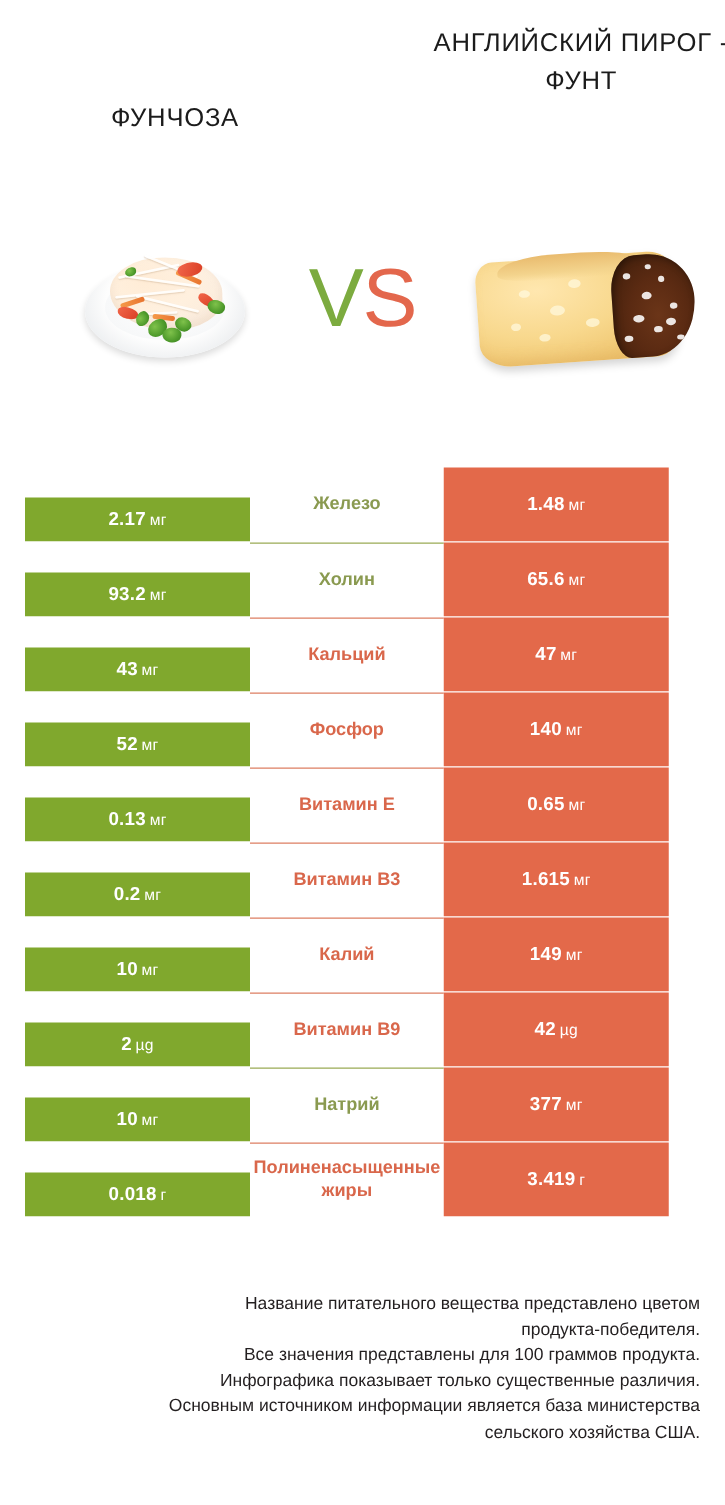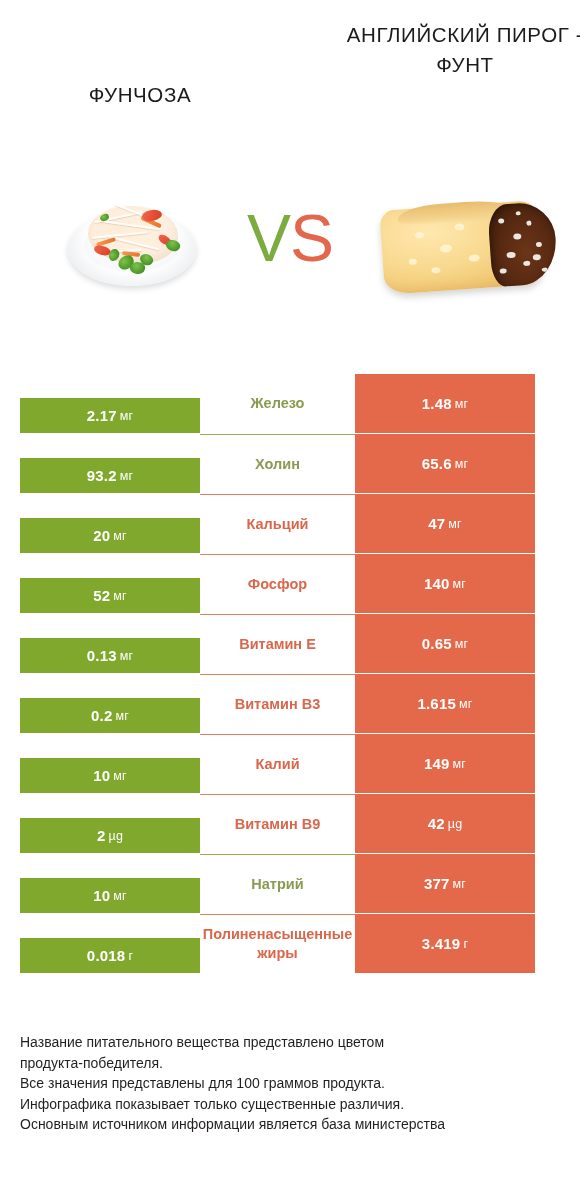--- a/index.html
+++ b/index.html
@@ -221,21 +221,21 @@
   .cell-mid.win-right { color: #d9674b; border-top: 1px solid #dd7f63; }
   .row:first-child .cell-mid { border-top: none; }
   .unit { font-weight: normal; font-size: 12.5px; margin-left: 3px; }
 
   
   .footer {
     position: absolute;
     left: 20px;
     top: 1032px;
     width: 540px;
-    text-align: left;
+    text-align: right;
     font-size: 14px;
     line-height: 20.5px;
     color: #231f20;
   }
   .footer p { margin: 0; }
 </style>
 </head>
 <body>
 
 <div class="titles">
@@ -317,21 +317,21 @@
         <span class="unit">мг</span>
       </div>
       <div class="cell-mid win-left">Холин</div>
       <div class="cell-right">
         <span>65.6</span>
         <span class="unit">мг</span>
       </div>
     </div>
     <div class="row">
       <div class="cell-left">
-        <span>20</span>
+        <span>43</span>
         <span class="unit">мг</span>
       </div>
       <div class="cell-mid win-right">Кальций</div>
       <div class="cell-right">
         <span>47</span>
         <span class="unit">мг</span>
       </div>
     </div>
     <div class="row">
       <div class="cell-left">
@@ -411,13 +411,14 @@
       </div>
     </div>
   </div>
 
 <div class="footer">
   <p>Название питательного вещества представлено цветом</p>
   <p>продукта-победителя.</p>
   <p>Все значения представлены для 100 граммов продукта.</p>
   <p>Инфографика показывает только существенные различия.</p>
   <p>Основным источником информации является база министерства</p>
+  <p>сельского хозяйства США.</p>
 </div>
 
 </body></html>

